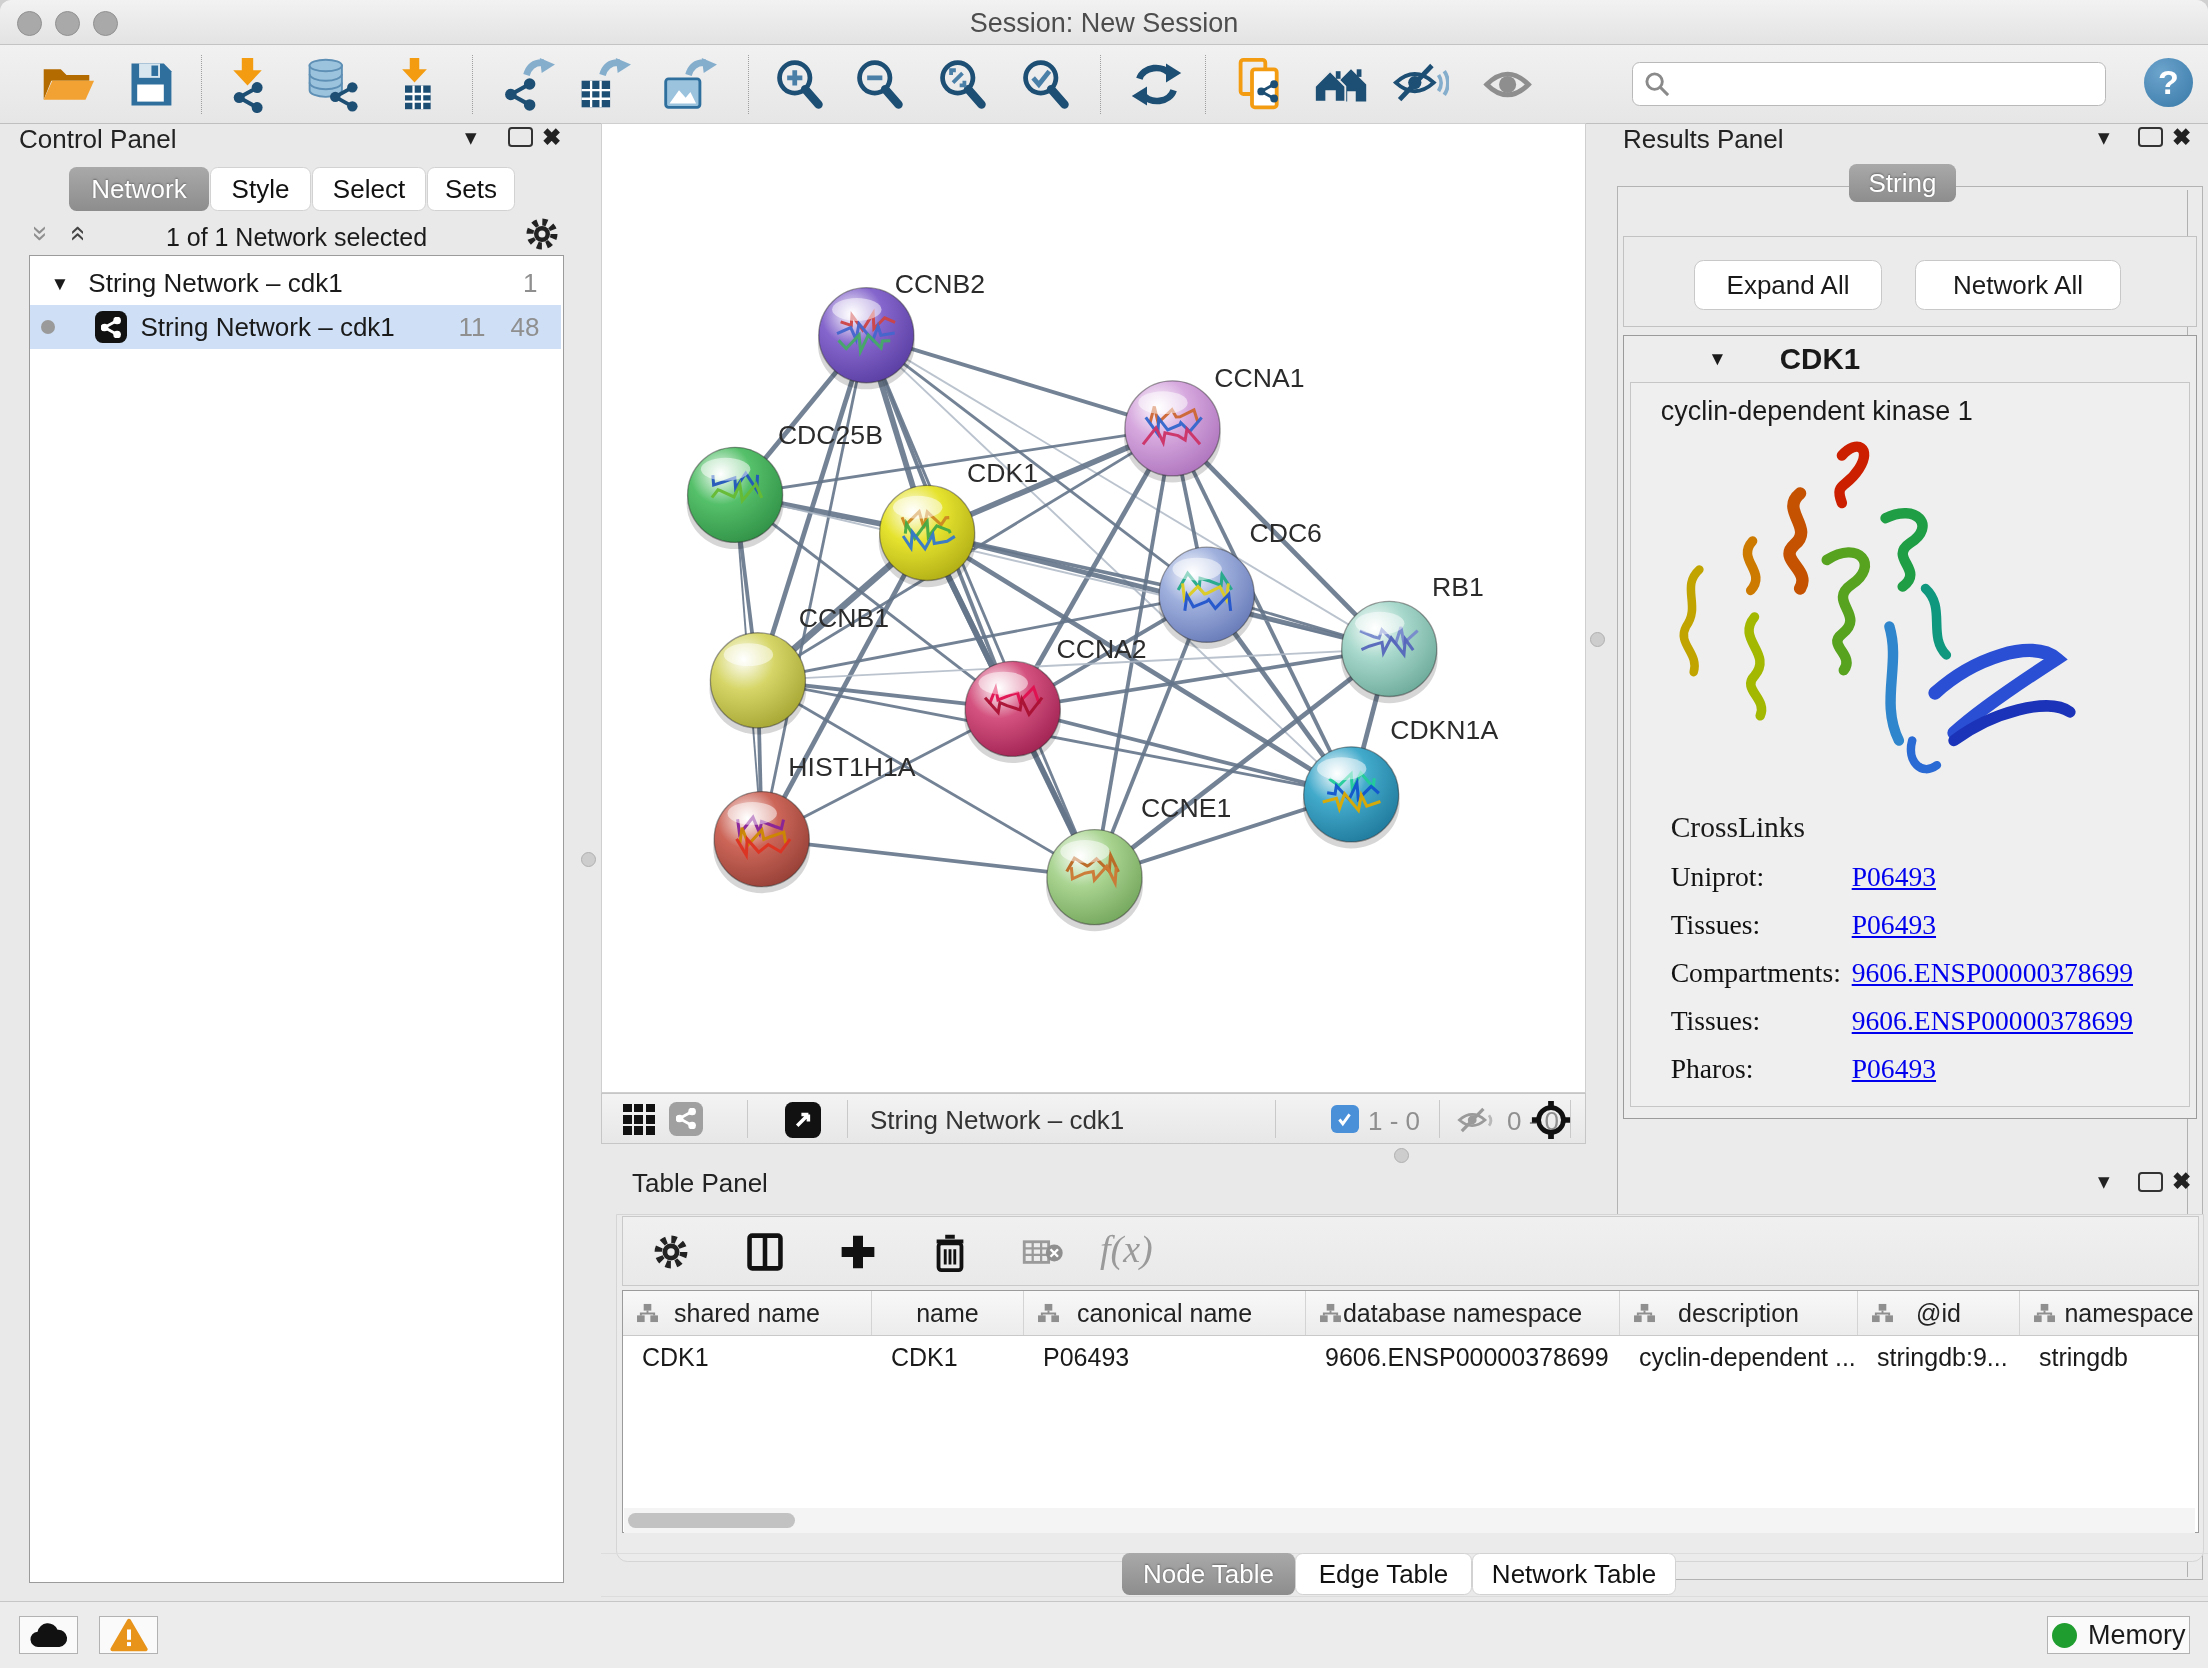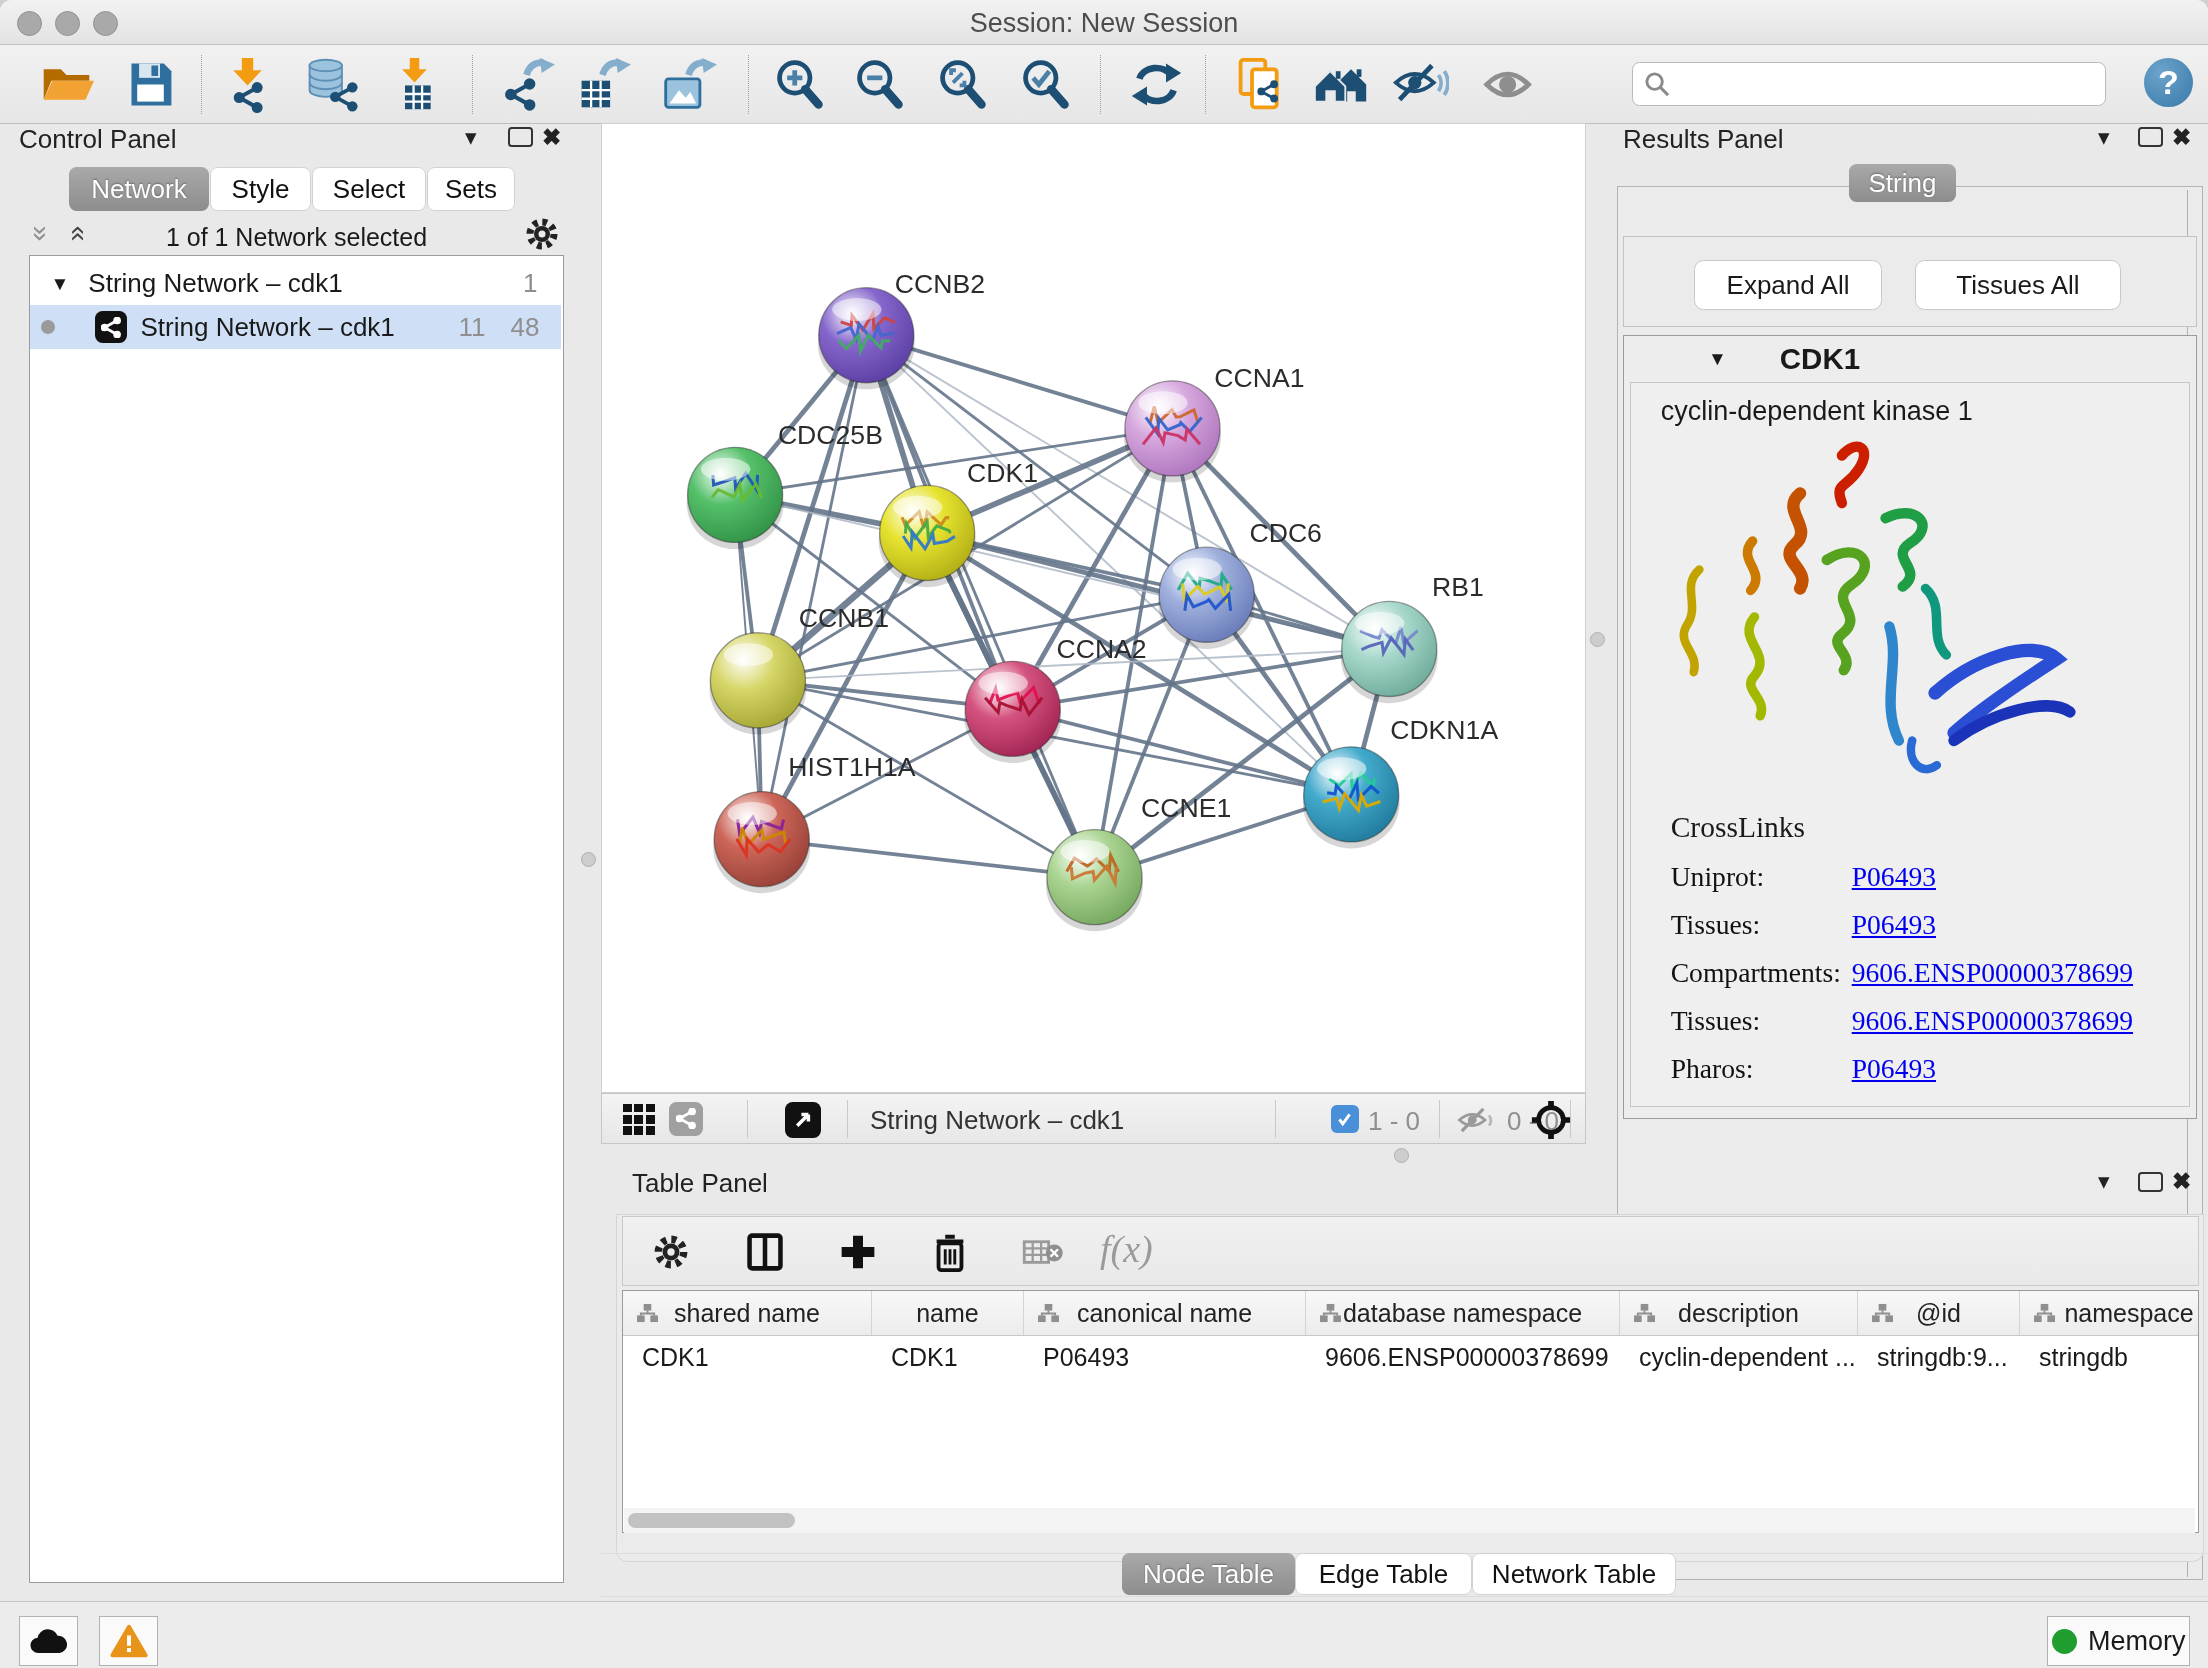--- a/index.html
+++ b/index.html
@@ -79,21 +79,21 @@
   .th .orgico{position:absolute;left:13.3px;}
   .trow{display:flex;height:42px;}
   .td{font-size:25px;display:flex;align-items:center;padding-left:19px;box-sizing:border-box;
     white-space:nowrap;overflow:hidden;}
   .hscroll{position:absolute;left:624px;top:1508px;width:1571px;height:25px;background:#f4f4f4;}
   .hthumb{position:absolute;left:3.8px;top:4.8px;width:167px;height:15px;border-radius:7.6px;background:#c2c2c2;cursor:pointer;}
   .fx{font-family:"Liberation Serif",serif;font-style:italic;font-size:38px;color:#9a9a9a;}
   
   .statusbar{position:absolute;left:0;top:1601px;width:2208px;height:68px;background:#ececec;
     border-top:1px solid #c6c6c6;}
-  .sbtn{position:absolute;top:14.3px;height:50px;background:#fafafa;border:1.9px solid #b2b2b2;
+  .sbtn{position:absolute;top:14.3px;height:38px;background:#fafafa;border:1.9px solid #b2b2b2;
     display:flex;align-items:center;justify-content:center;cursor:pointer;box-sizing:border-box;}
   .memdot{width:25px;height:25px;border-radius:50%;background:#1f9d2f;margin-right:11.4px;}
   svg text{font-family:"Liberation Sans",sans-serif;}
 </style>
 </head>
 <body>
 
 <div class="app">
 
   <svg width="0" height="0" style="position:absolute">
@@ -592,21 +592,21 @@
   <div class="abs picon" style="left:2098px;top:124px">▾</div>
   <div class="abs floaticon" style="left:2138px;top:127px"></div>
   <div class="abs picon" style="left:2172px;top:124px;font-weight:bold">✖</div>
 
   <div class="res-box"></div>
   <div class="abs" style="left:2187px;top:190px;width:0;height:1387px;border-left:1px solid #b0b0b0"></div>
   <div class="abs tab on" style="left:1849px;top:164px;width:107px;height:38px">String</div>
 
   <div class="res-btnbox">
     <div class="res-btn" style="left:70px;width:186px">Expand All</div>
-    <div class="res-btn" style="left:291px;width:204px">Tissues All</div>
+    <div class="res-btn" style="left:291px;width:204px">Network All</div>
   </div>
 
   <div class="cdk-box">
     <div style="height:46px;display:flex;align-items:center">
       <span style="margin-left:84px;font-size:19px">▼</span>
       <span style="margin-left:53px;font-size:29.5px;font-weight:bold">CDK1</span>
     </div>
     <div style="margin:0 5.7px;border:1px solid #c6c6c6;height:725px;background:#efefef;box-sizing:border-box">
       <div style="padding:13.3px 0 0 30px;font-size:27px">cyclin-dependent kinase 1</div>
 

